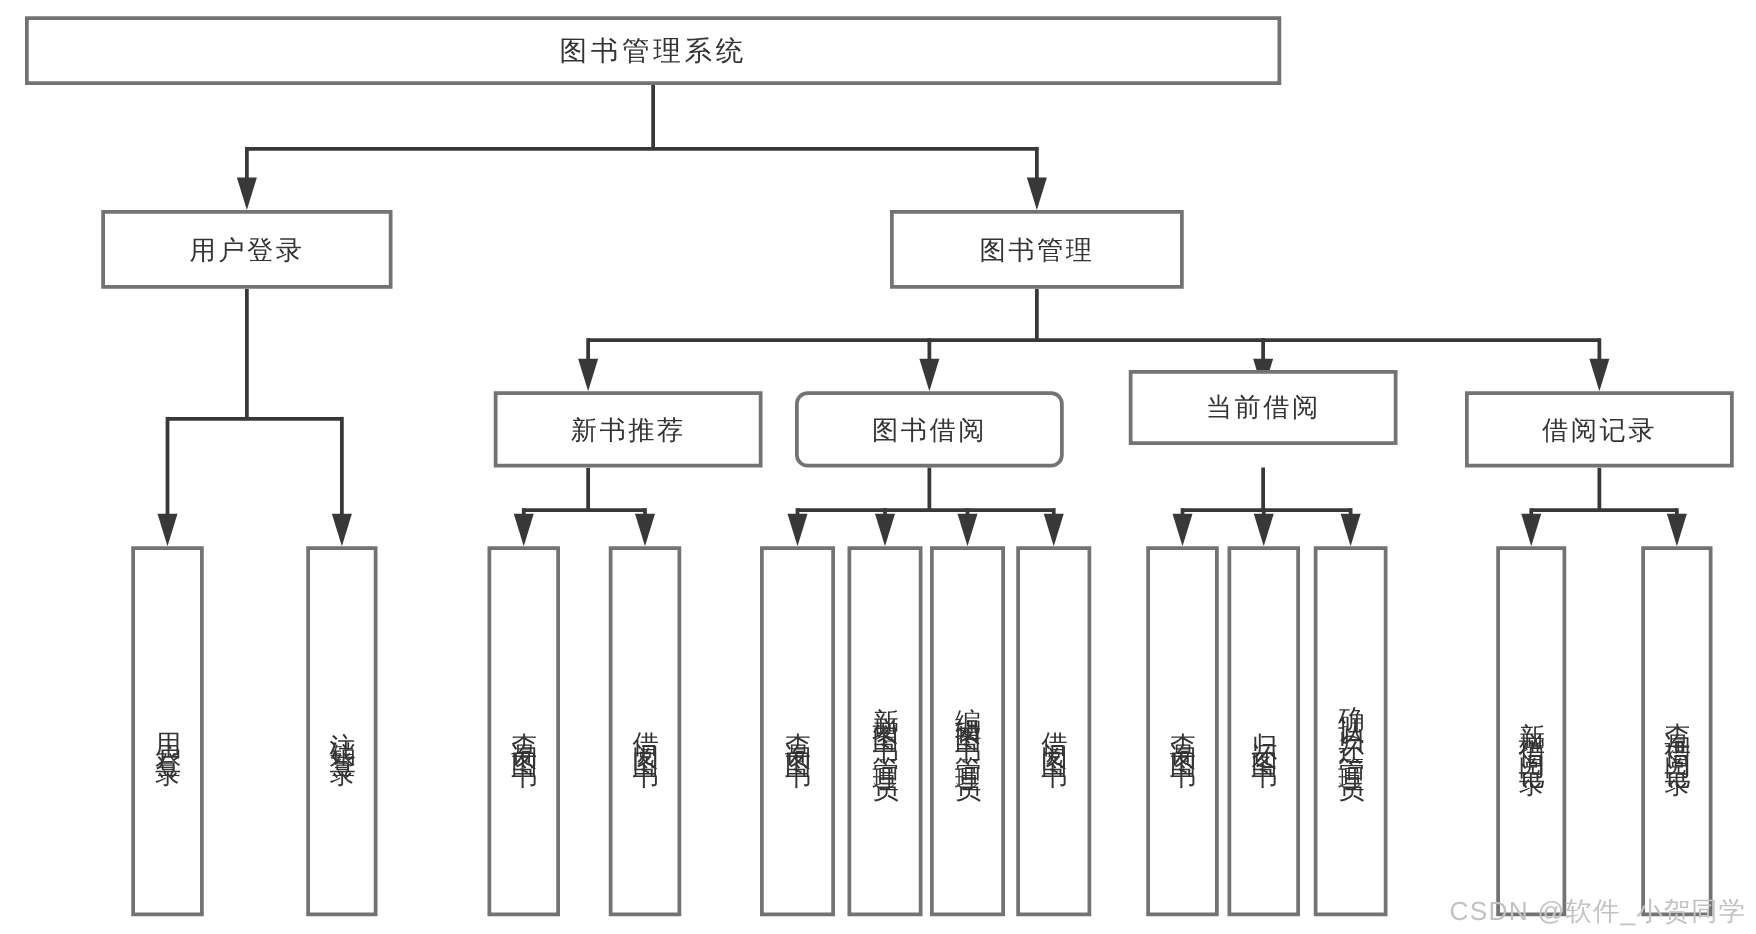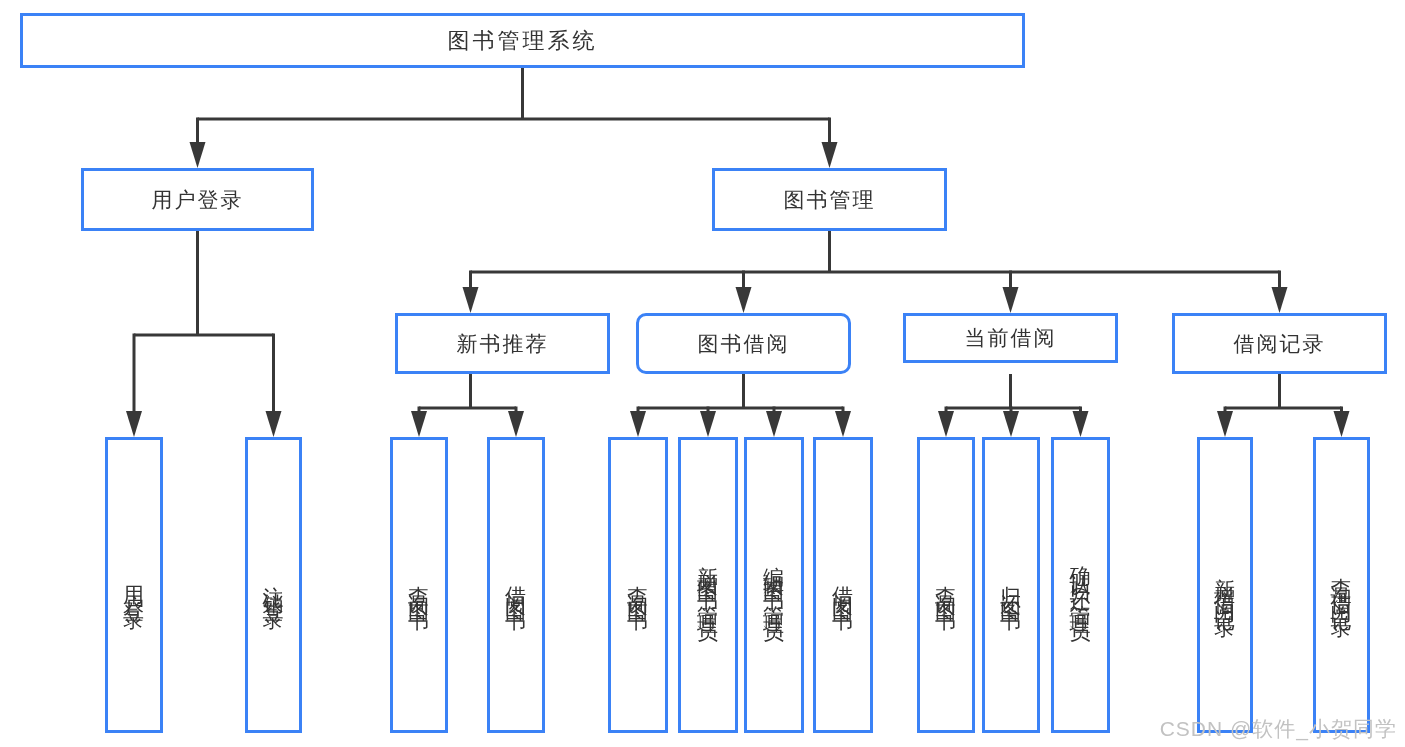--- a/index.html
+++ b/index.html
@@ -8,21 +8,21 @@
     width:1405px;height:747px;
     background:#ffffff;
     font-family:"Liberation Sans","DejaVu Sans",sans-serif;
     overflow:hidden;
   }
   .wires{position:absolute;left:0;top:0;width:1405px;height:747px;}
   .node{
     position:absolute;
     box-sizing:border-box;
     background:#ffffff;
-    border:3px solid #3b82f6;
+    border:3px solid #737373;
     color:#333333;
     display:flex;align-items:center;justify-content:center;
     z-index:2;
   }
   .hlabel{font-size:21px;letter-spacing:2px;white-space:nowrap;}
   .root-label{font-size:22px;letter-spacing:3px;}
   .vlabel{
     writing-mode:vertical-rl;
     text-orientation:mixed;
     font-size:21px;
@@ -121,21 +121,21 @@
   <div class="node" style="left:712px;top:168px;width:235px;height:63px;">
     <span class="hlabel">图书管理</span>
   </div>
 
   <div class="node" style="left:363px;top:313px;width:215px;height:61px;margin-left:32px;">
     <span class="hlabel">新书推荐</span>
   </div>
   <div class="node" style="left:636px;top:313px;width:215px;height:61px;border-radius:10px;">
     <span class="hlabel">图书借阅</span>
   </div>
-  <div class="node" style="left:903px;top:313px;width:215px;height:50px;">
+  <div class="node" style="left:903px;top:296px;width:215px;height:60px;">
     <span class="hlabel">当前借阅</span>
   </div>
   <div class="node" style="left:1172px;top:313px;width:215px;height:61px;">
     <span class="hlabel">借阅记录</span>
   </div>
 
   <div class="node" style="left:105px;top:437px;width:58px;height:296px;">
     <span class="vlabel">用户登录</span>
   </div>
   <div class="node" style="left:245px;top:437px;width:57px;height:296px;">

